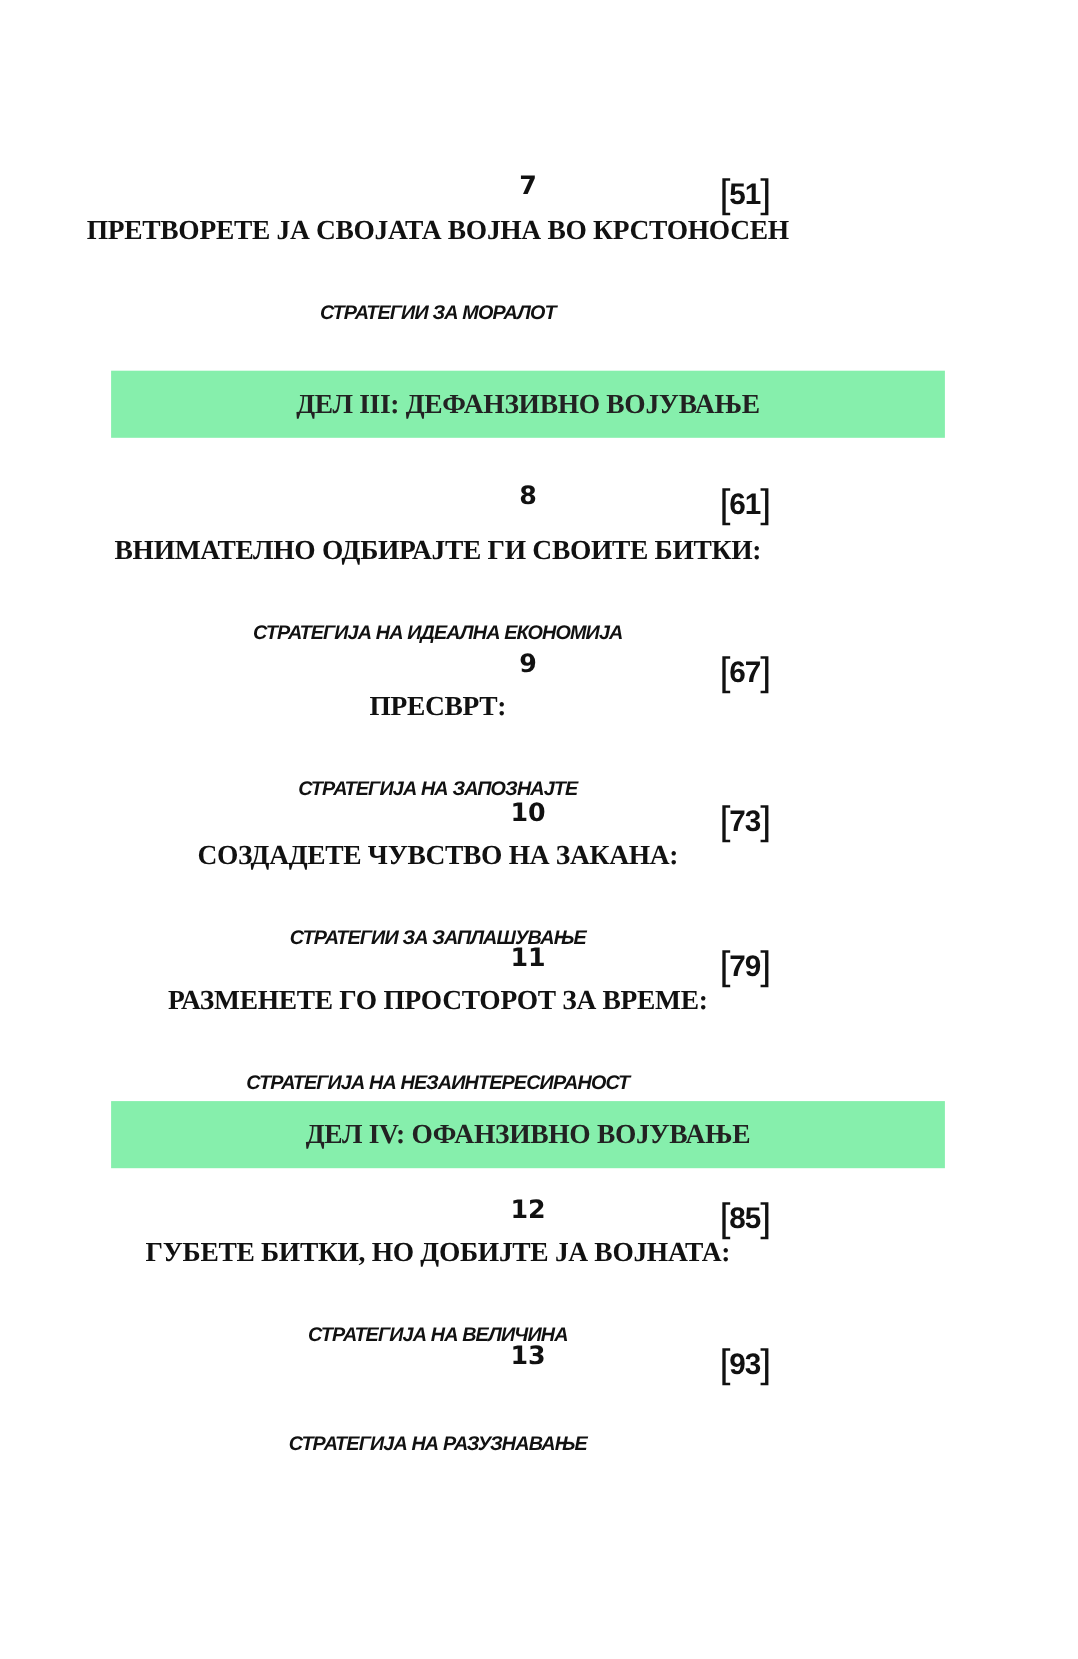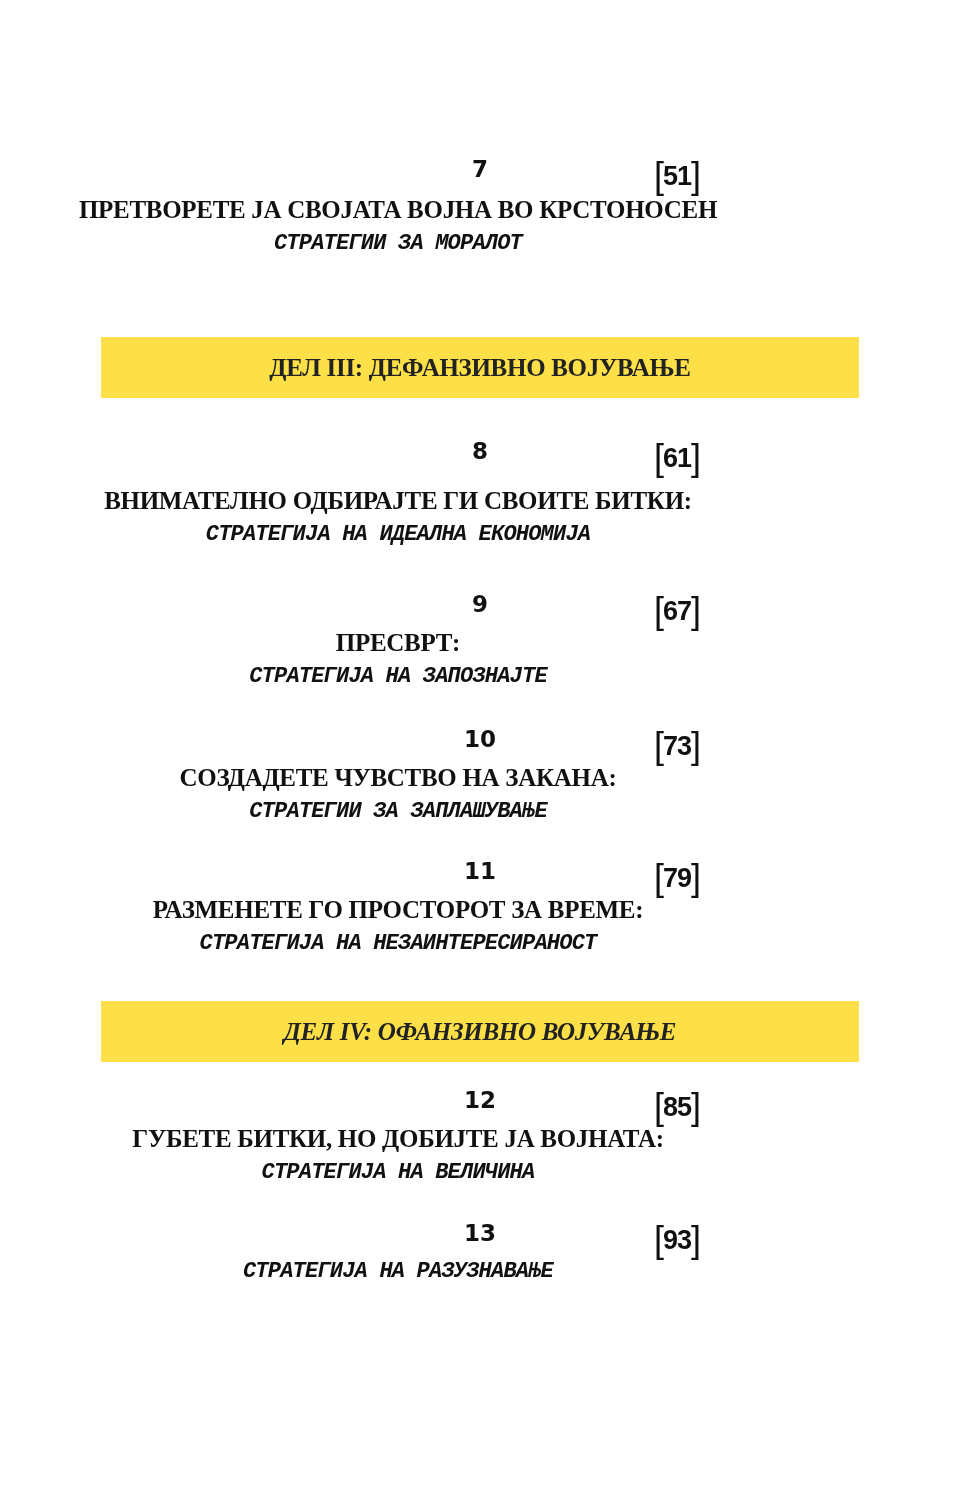--- a/index.html
+++ b/index.html
@@ -6,23 +6,23 @@
   body { width: 980px; height: 1508px; position: relative; overflow: hidden; color: #111; }
   .entry { position: absolute; left: 0; width: 796px; text-align: center; }
   .numrow { position: absolute; left: 0; width: 980px; height: 40px; }
   .chnum { position: absolute; left: 0; width: 960px; text-align: center;
            font-family: "DejaVu Sans", sans-serif; font-weight: bold; font-size: 23px; }
   .pageref { position: absolute; left: 618px; font-family: Liberation Sans, sans-serif;
              font-size: 27px; font-weight: bold; letter-spacing: -1px; margin-left: 36px; }
   .pageref .br { font-weight: normal; font-size: 36px; position: relative; top: 3px; }
   .title { font-family: "Liberation Serif", serif; font-weight: bold; font-size: 25px;
            line-height: 34px; letter-spacing: -0.3px; }
-  .subtitle { font-family: Liberation Mono, monospace; font-weight: bold; font-style: italic;
-              font-size: 22px; line-height: 34px; letter-spacing: -0.8px; }
-  .part { position: absolute; left: 101px; width: 758px; height: 61px; background: #fde047;
+  .subtitle { font-family: Liberation Sans, sans-serif; font-weight: bold; font-style: italic;
+              font-size: 18px; line-height: 34px; letter-spacing: -0.8px; margin-top: 40px; }
+  .part { position: absolute; left: 101px; width: 758px; height: 61px; background: #86efac;
           text-align: center; line-height: 61px; font-family: "Liberation Serif", serif;
           font-weight: bold; font-size: 25px; color: #222; letter-spacing: -0.3px; }
 </style>
 </head>
 <body>
 
 <div class="numrow" style="top:152px;">
   <span class="chnum" style="top:4px;">7</span>
   <span class="pageref" style="top:0;"><span class="br">[</span><span>51</span><span class="br">]</span></span>
 </div>
@@ -62,21 +62,21 @@
 
 <div class="numrow" style="top:854px;">
   <span class="chnum" style="top:4px;">11</span>
   <span class="pageref" style="top:0;"><span class="br">[</span><span>79</span><span class="br">]</span></span>
 </div>
 <div class="entry" style="top:893px;">
   <div class="title">РАЗМЕНЕТЕ ГО ПРОСТОРОТ ЗА ВРЕМЕ:</div>
   <div class="subtitle">СТРАТЕГИЈА НА НЕЗАИНТЕРЕСИРАНОСТ</div>
 </div>
 
-<div class="part" style="top:1001px;font-style:italic;">ДЕЛ IV: ОФАНЗИВНО ВОЈУВАЊЕ</div>
+<div class="part" style="top:1001px;">ДЕЛ IV: ОФАНЗИВНО ВОЈУВАЊЕ</div>
 
 <div class="numrow" style="top:1083px;">
   <span class="chnum" style="top:4px;">12</span>
   <span class="pageref" style="top:0;"><span class="br">[</span><span>85</span><span class="br">]</span></span>
 </div>
 <div class="entry" style="top:1122px;">
   <div class="title">ГУБЕТЕ БИТКИ, НО ДОБИЈТЕ ЈА ВОЈНАТА:</div>
   <div class="subtitle">СТРАТЕГИЈА НА ВЕЛИЧИНА</div>
 </div>
 

